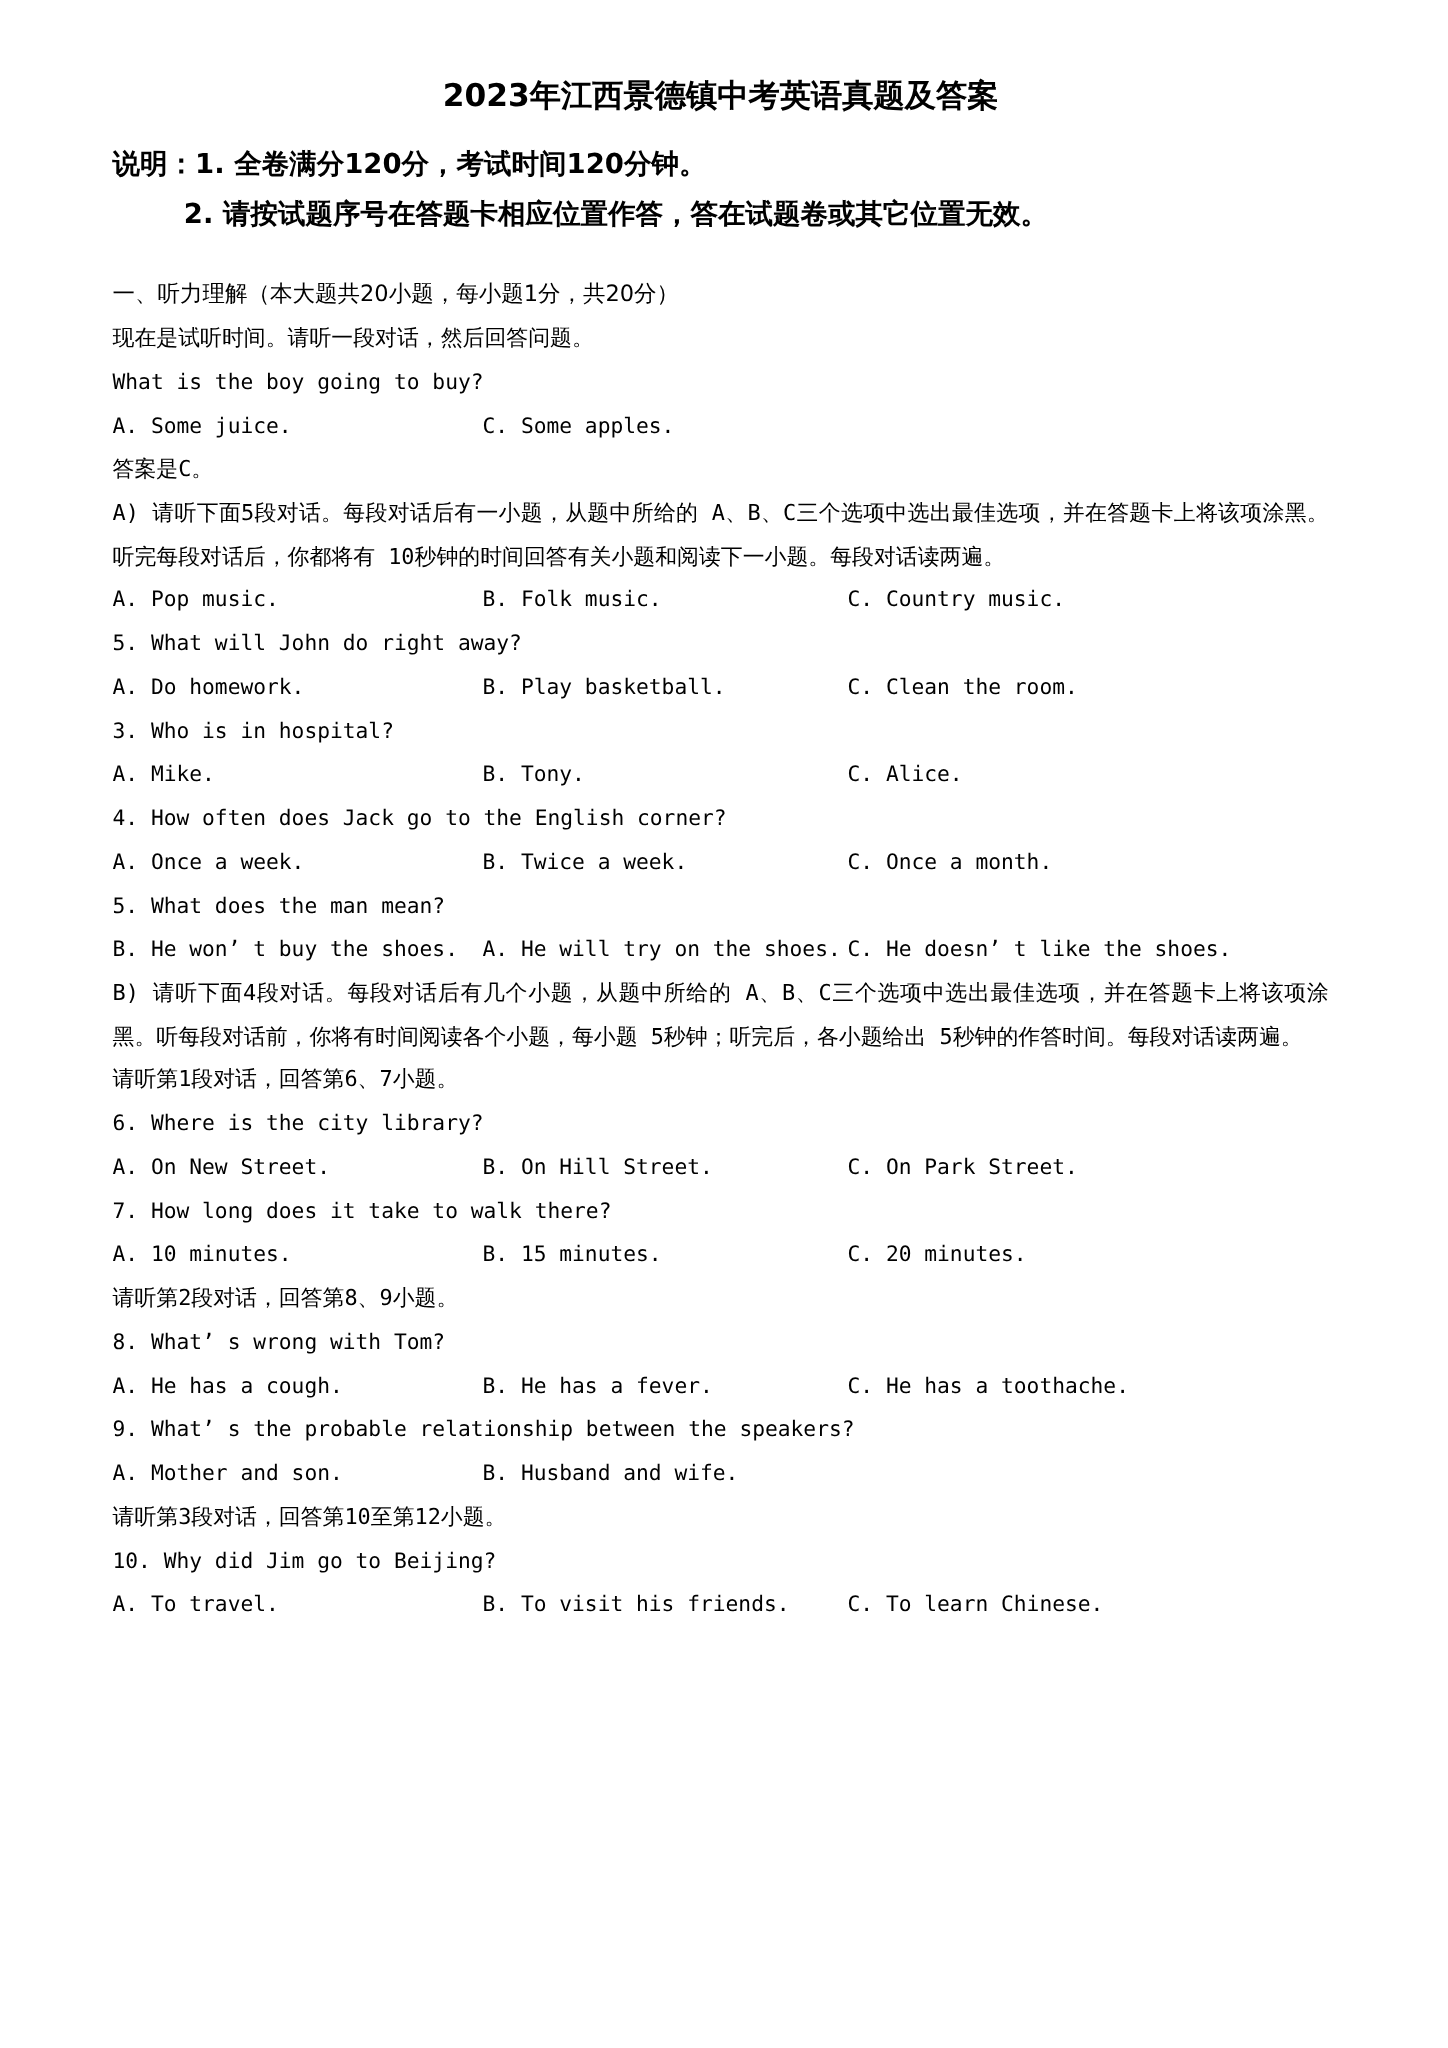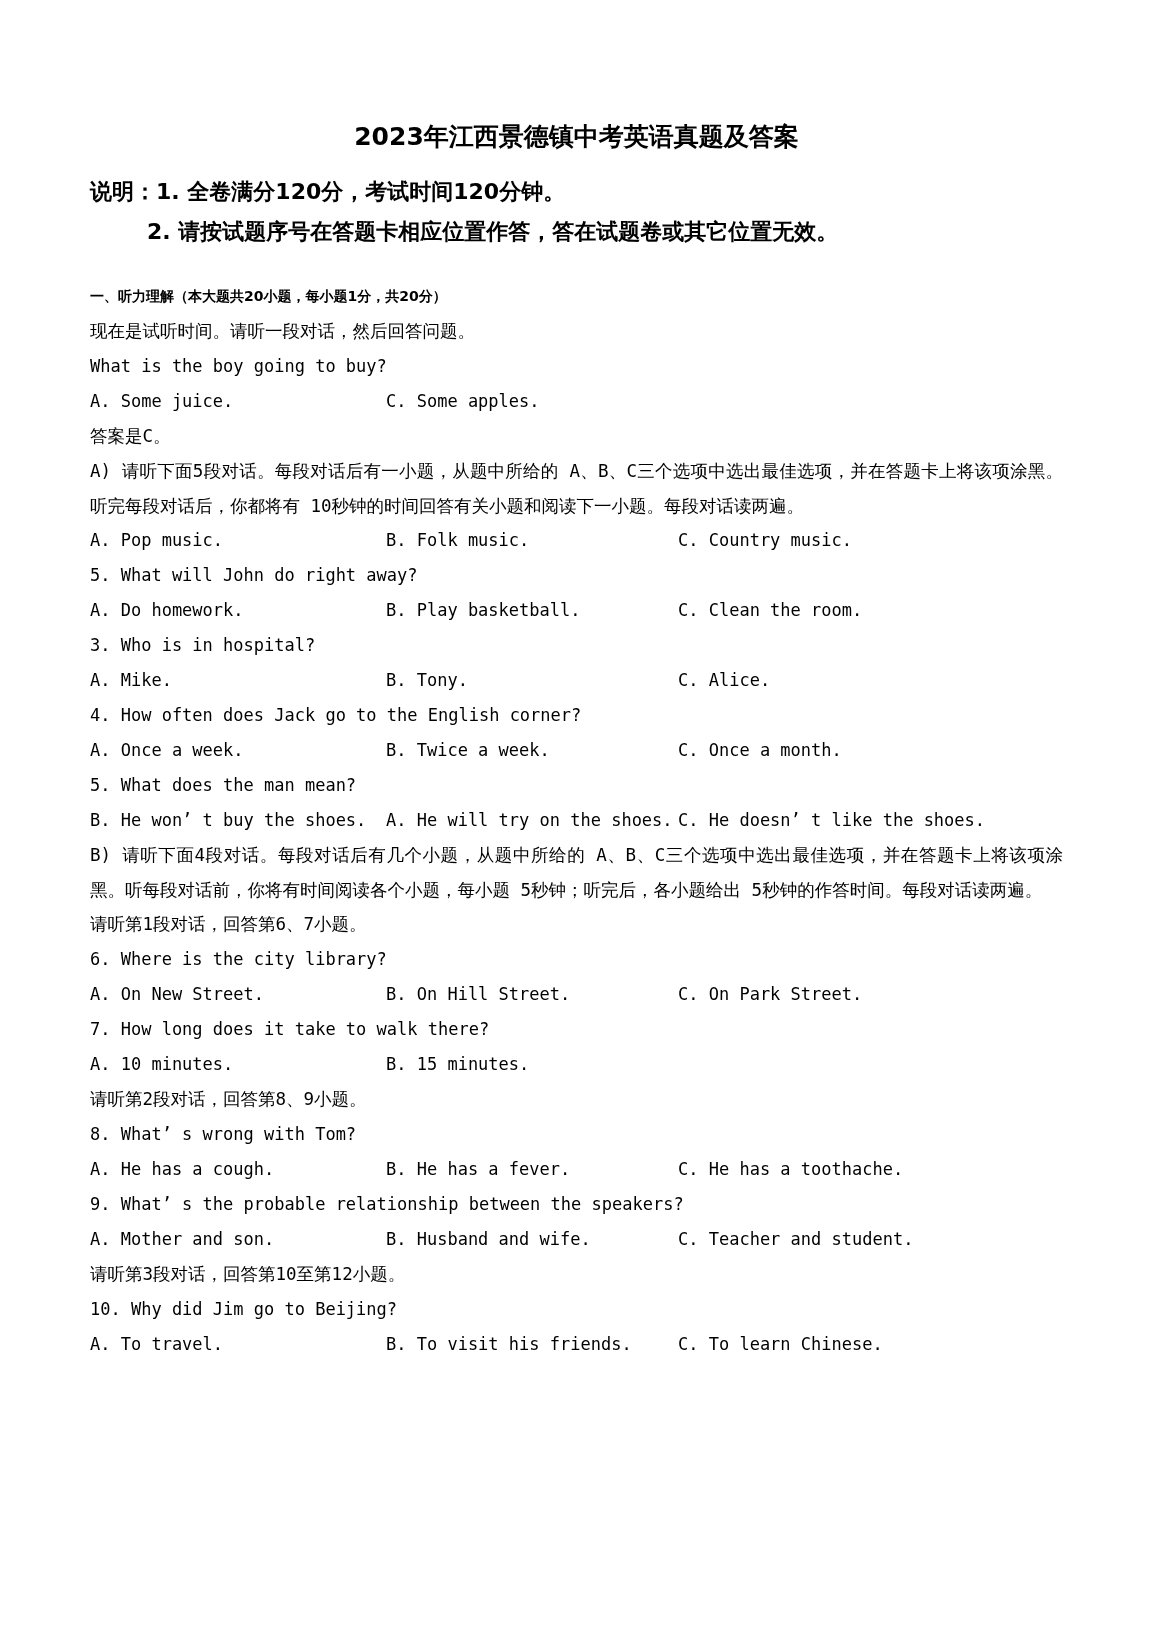--- a/index.html
+++ b/index.html
@@ -3,21 +3,21 @@
 <meta charset="utf-8">
 <style>
   html, body { margin: 0; padding: 0; background: #ffffff; }
   .page {
     position: relative;
     width: 1158px;
     height: 1638px;
     margin: 0 auto;
     background: #ffffff;
     box-sizing: border-box;
-    padding: 118px 95px 0 90px;
+    padding: 58px 95px 0 90px;
     color: #000000;
     font-family: "DejaVu Sans Mono", "DejaVu Sans", "Liberation Sans", sans-serif;
     font-size: 17px;
     overflow: hidden;
   }
   .title {
     margin: 0 0 16px 0;
     text-align: center;
     font-size: 25px;
     font-weight: bold;
@@ -26,22 +26,22 @@
   }
   .note {
     font-weight: bold;
     font-size: 22px;
     line-height: 40px;
     font-family: "DejaVu Sans", "Liberation Sans", sans-serif;
   }
   .note-indent { padding-left: 57px; }
   .heading {
     margin-top: 26px;
-    font-weight: bold;
-    font-size: 14px;
+    font-weight: normal;
+    font-size: 18px;
     line-height: 36px;
     font-family: "DejaVu Sans", "Liberation Sans", sans-serif;
   }
   .line {
     line-height: 35px;
     min-height: 35px;
     white-space: pre-wrap;
   }
   .cn { font-size: 17.5px; }
   .para {
@@ -126,36 +126,36 @@
   <div class="options">
     <span class="opt">A. On New Street.</span>
     <span class="opt">B. On Hill Street.</span>
     <span class="opt">C. On Park Street.</span>
   </div>
 
   <div class="line">7. How long does it take to walk there?</div>
   <div class="options">
     <span class="opt">A. 10 minutes.</span>
     <span class="opt">B. 15 minutes.</span>
+    <span class="opt">C. 20 minutes.</span>
   </div>
 
   <div class="line cn">请听第2段对话，回答第8、9小题。</div>
 
   <div class="line">8. What’ s wrong with Tom?</div>
   <div class="options">
     <span class="opt">A. He has a cough.</span>
     <span class="opt">B. He has a fever.</span>
     <span class="opt">C. He has a toothache.</span>
   </div>
 
   <div class="line">9. What’ s the probable relationship between the speakers?</div>
   <div class="options">
     <span class="opt">A. Mother and son.</span>
     <span class="opt">B. Husband and wife.</span>
-    <span class="opt">C. Teacher and student.</span>
   </div>
 
   <div class="line cn">请听第3段对话，回答第10至第12小题。</div>
 
   <div class="line">10. Why did Jim go to Beijing?</div>
   <div class="options">
     <span class="opt">A. To travel.</span>
     <span class="opt">B. To visit his friends.</span>
     <span class="opt">C. To learn Chinese.</span>
   </div>

